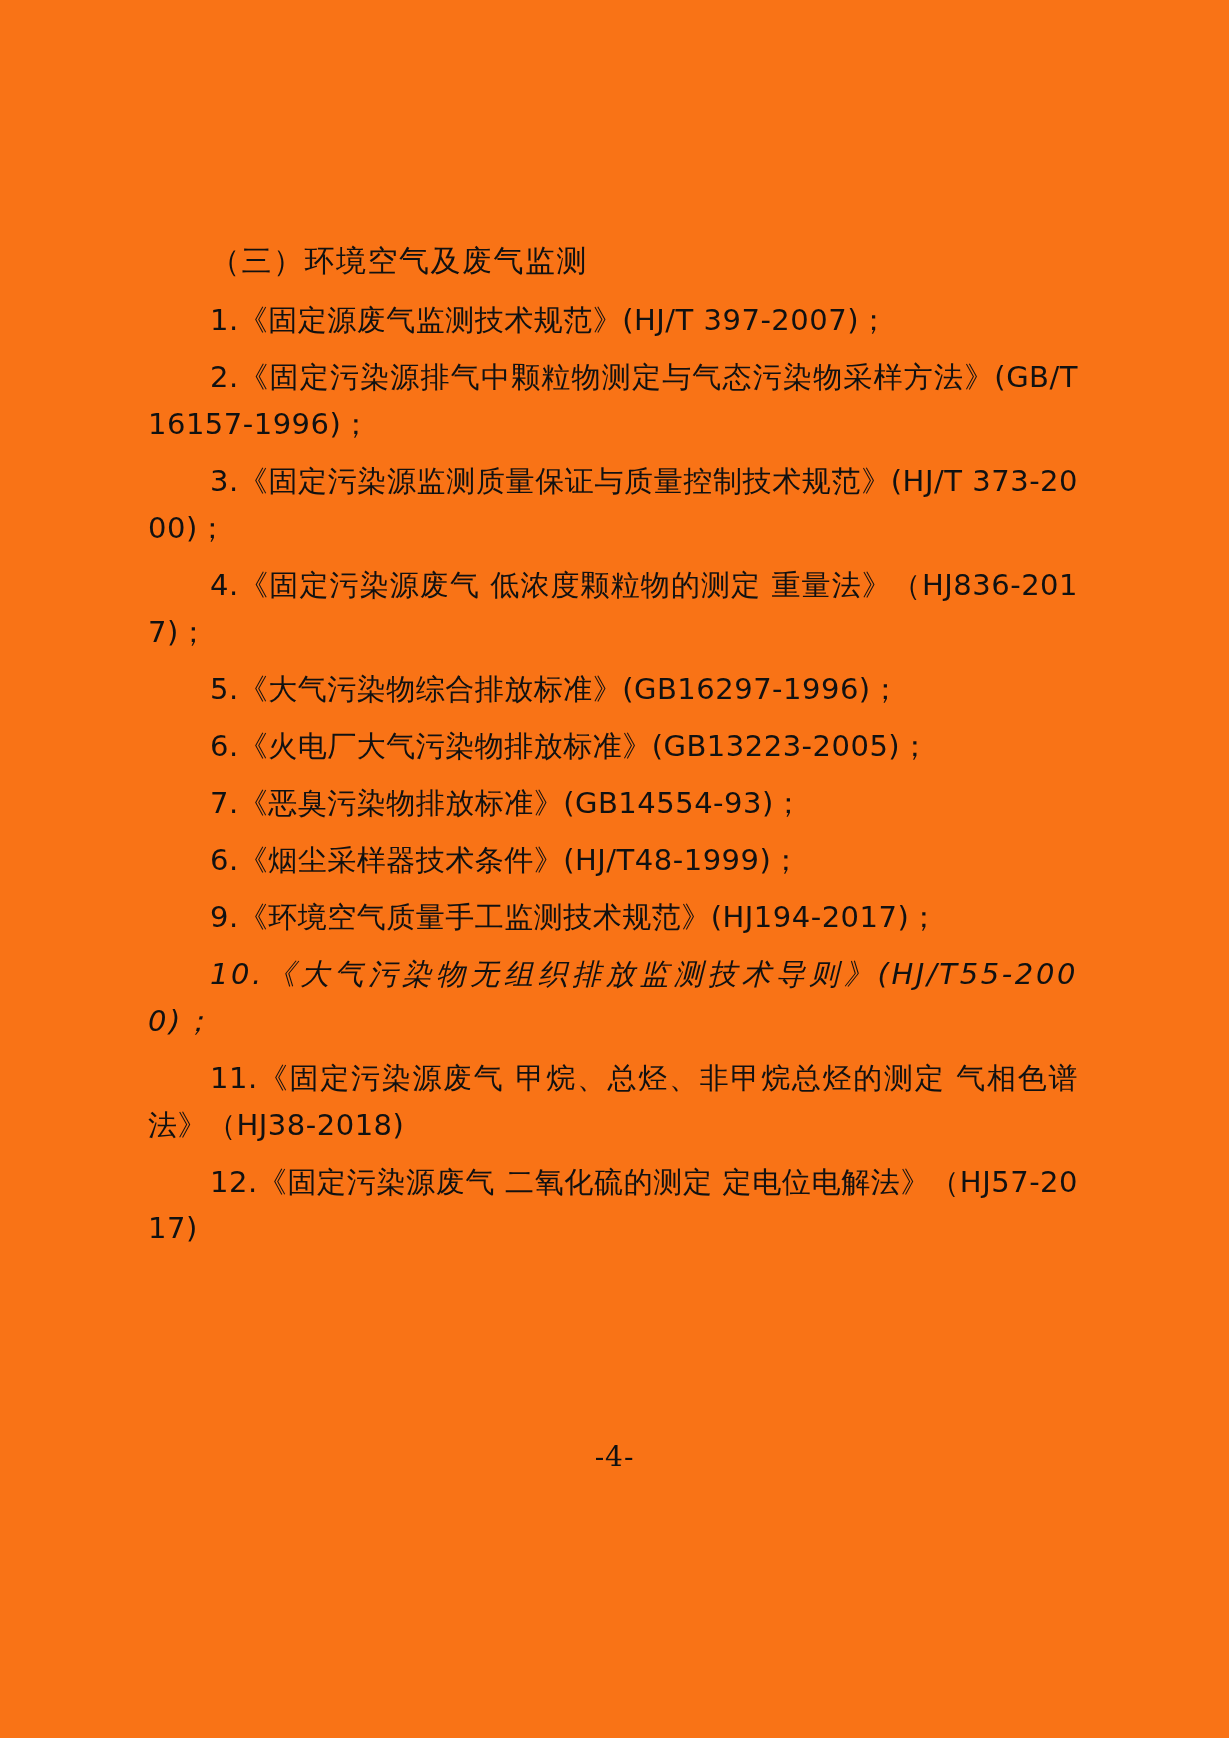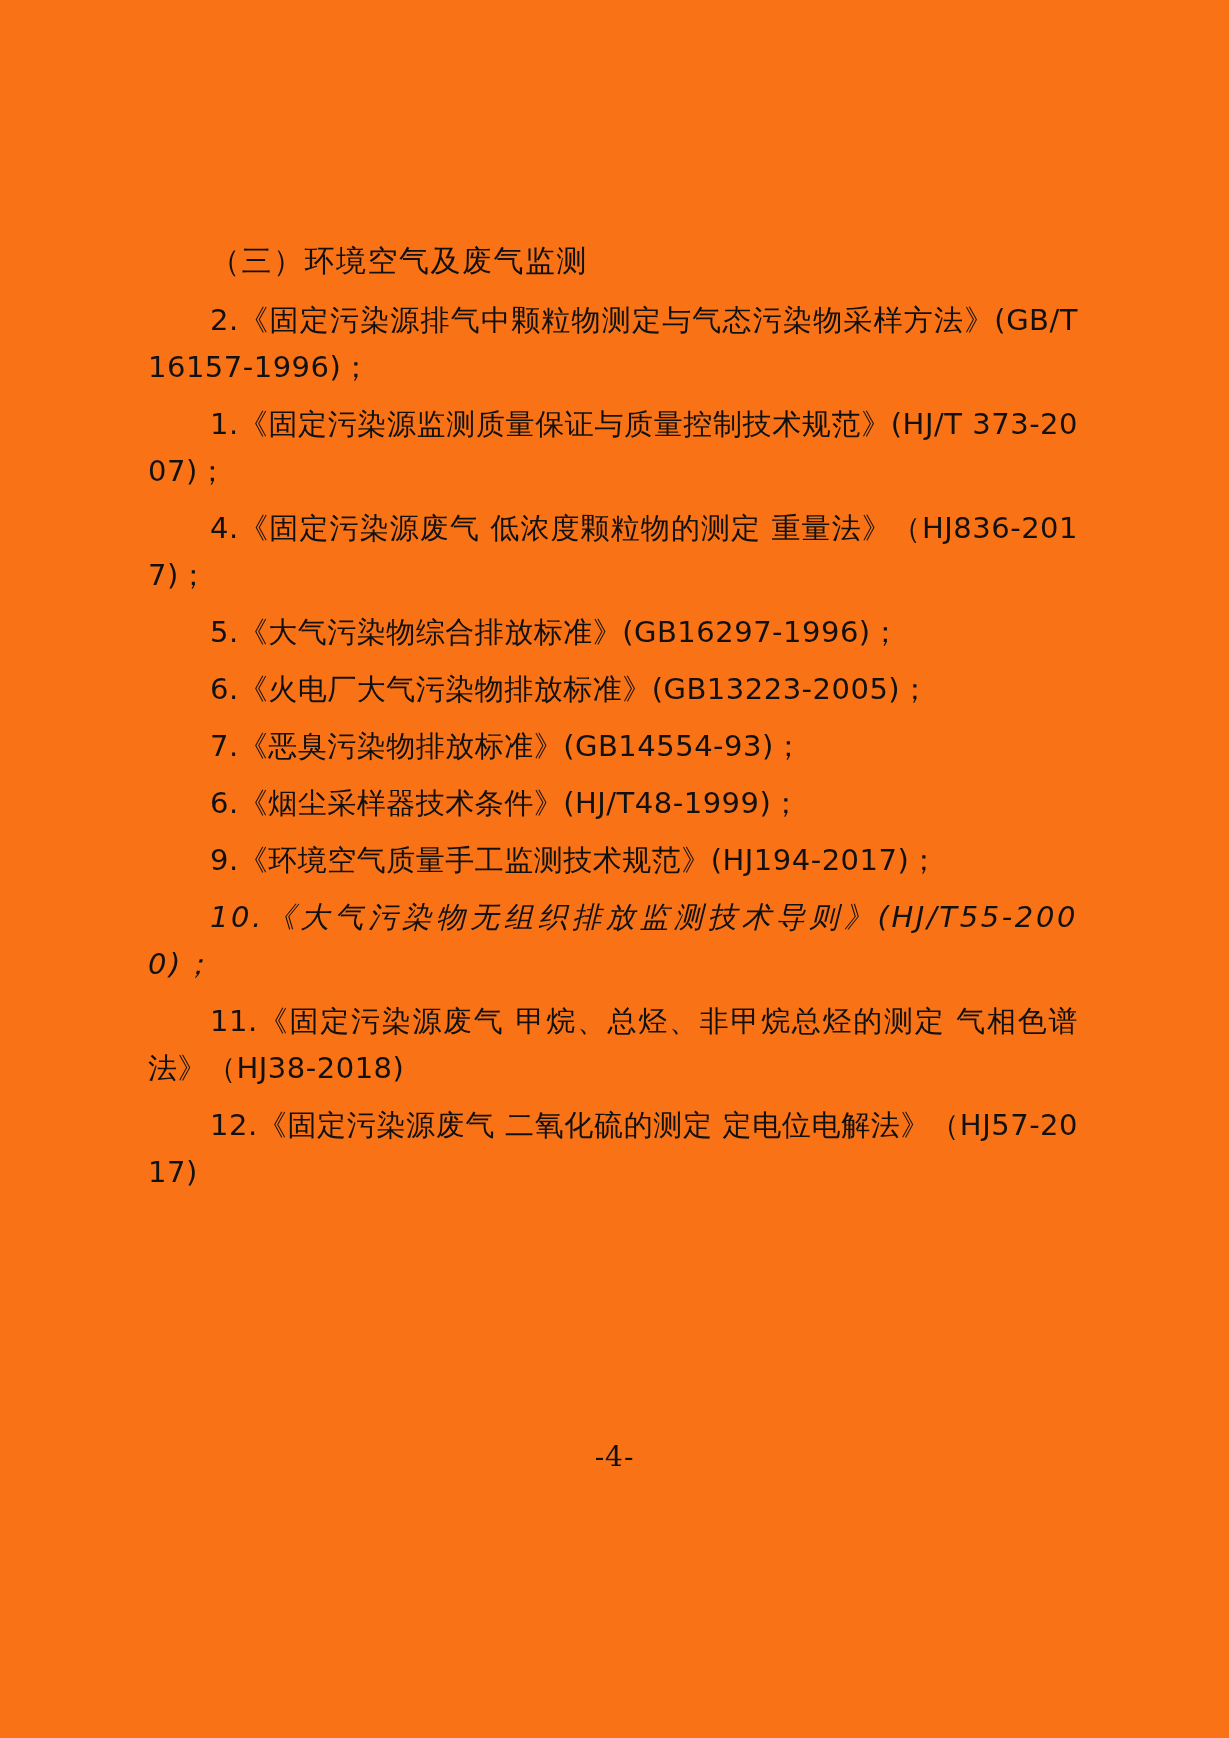--- a/index.html
+++ b/index.html
@@ -58,22 +58,23 @@
     font-size: 28px;
     letter-spacing: 1px;
   }
 </style>
 </head>
 <body>
 
 <div class="page">
   <div class="content">
     <p class="heading">（三）环境空气及废气监测</p>
+    <p class="para">1.《固定源废气监测技术规范》(HJ/T 397-2007)；</p>
     <p class="para">2.《固定污染源排气中颗粒物测定与气态污染物采样方法》(GB/T16157-1996)；</p>
-    <p class="para">1.《固定污染源监测质量保证与质量控制技术规范》(HJ/T 373-2007)；</p>
+    <p class="para">3.《固定污染源监测质量保证与质量控制技术规范》(HJ/T 373-2000)；</p>
     <p class="para">4.《固定污染源废气 低浓度颗粒物的测定 重量法》（HJ836-2017)；</p>
     <p class="para">5.《大气污染物综合排放标准》(GB16297-1996)；</p>
     <p class="para">6.《火电厂大气污染物排放标准》(GB13223-2005)；</p>
     <p class="para">7.《恶臭污染物排放标准》(GB14554-93)；</p>
     <p class="para">6.《烟尘采样器技术条件》(HJ/T48-1999)；</p>
     <p class="para">9.《环境空气质量手工监测技术规范》(HJ194-2017)；</p>
     <p class="para wide">10.《大气污染物无组织排放监测技术导则》(HJ/T55-2000)；</p>
     <p class="para">11.《固定污染源废气 甲烷、总烃、非甲烷总烃的测定 气相色谱法》（HJ38-2018)</p>
     <p class="para">12.《固定污染源废气 二氧化硫的测定 定电位电解法》（HJ57-2017)</p>
   </div>

